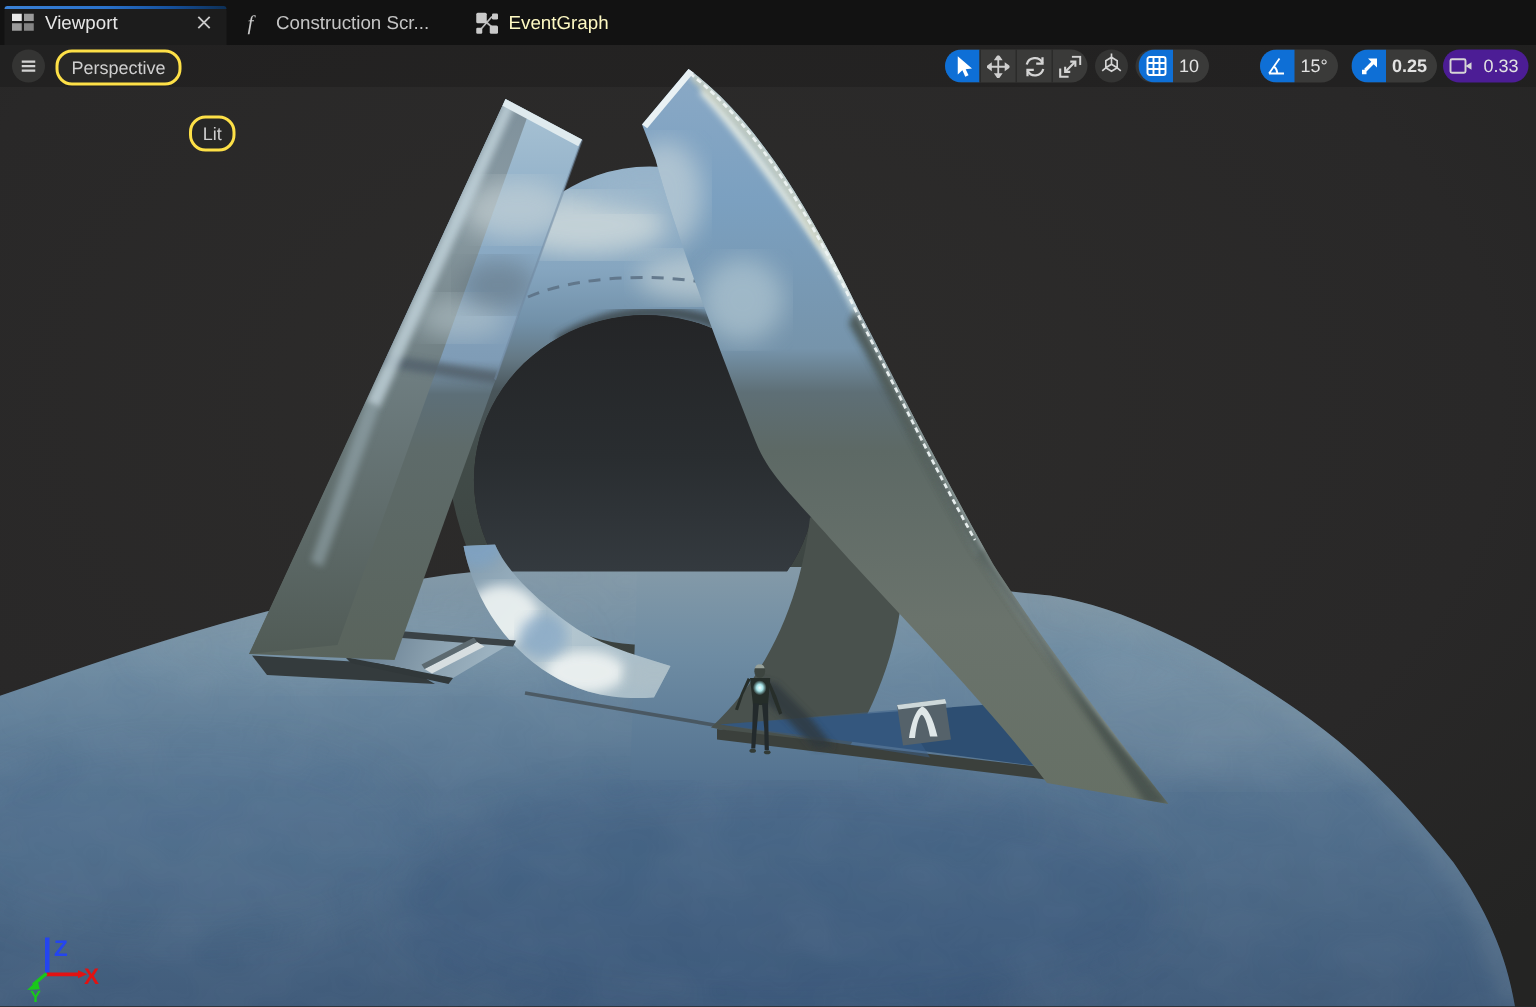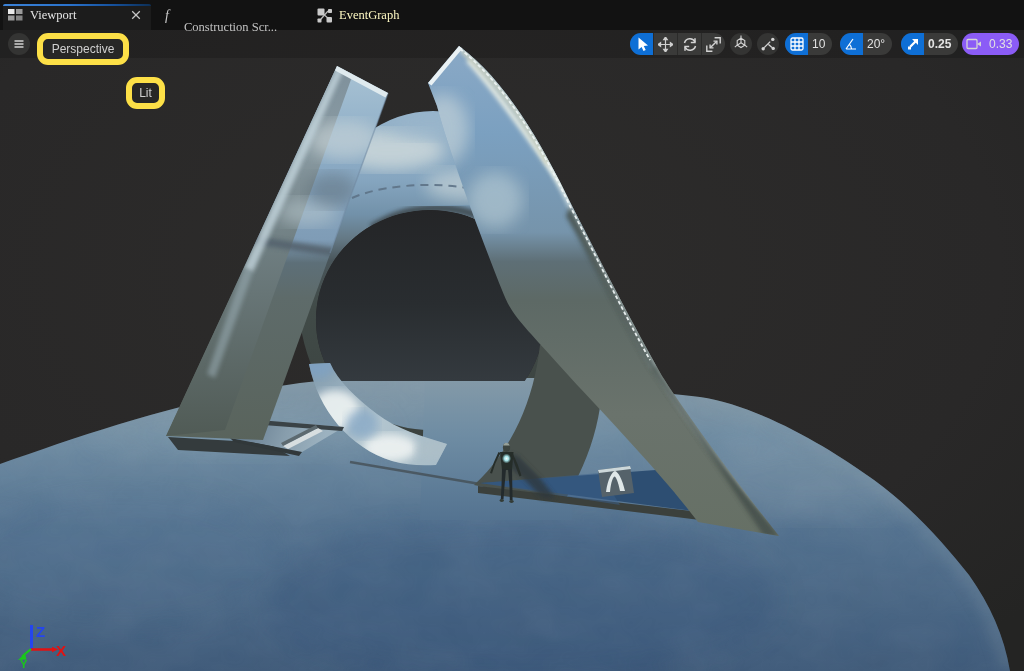--- a/index.html
+++ b/index.html
@@ -1,26 +1,26 @@
 <!DOCTYPE html>
 <html><head><meta charset="utf-8"><style>
 html,body{margin:0;padding:0;width:1024px;height:671px;overflow:hidden;background:#292928;
 font-family:"Liberation Sans",sans-serif;}
 #stage{position:relative;width:1024px;height:671px;}
 #scene{position:absolute;left:0;top:0;}
 
 #tabbar{position:absolute;left:0;top:0;width:1024px;height:30px;background:#121212;z-index:10;}
 #tab-active{position:absolute;left:3px;top:4px;width:148px;height:26px;background:#1c1c1c;border-radius:3px 3px 0 0;}
 #tab-blue{position:absolute;left:3px;top:4px;width:148px;height:1.5px;border-radius:2px 2px 0 0;background:linear-gradient(90deg,#3b82d6 0%,#2a72cb 45%,#15509b 75%,#0d2f55 100%);}
-.tabtxt{position:absolute;font-size:12.5px;color:#d8d8d8;top:8px;font-family:Liberation Serif, serif;}
+.tabtxt{position:absolute;font-size:12.5px;color:#d8d8d8;top:8px;}
 #tabbar svg{position:absolute;}
 
 #toolbar{position:absolute;left:0;top:30px;width:1024px;height:28px;z-index:9;}
 .circ{position:absolute;top:3px;width:22px;height:22px;border-radius:50%;background:#343433;}
-.pill{position:absolute;top:3px;height:20px;border:6px solid #fde047;background:#272726;border-radius:11px;
+.pill{position:absolute;top:3px;height:20px;border:2px solid #fde047;background:#272726;border-radius:11px;
 color:#cfcfcf;font-size:12px;line-height:20px;text-align:center;}
 .grp{position:absolute;top:3px;height:22px;background:#3a3a39;border-radius:11px;overflow:hidden;display:flex;}
 .seg{width:23px;height:22px;display:flex;align-items:center;justify-content:center;}
 .seg.blue{background:#0e6fd6;}
 .sep{width:1px;height:22px;background:#2b2b2a;}
 .val{color:#e2e2e2;font-size:12px;line-height:22px;padding:0 7px 0 4px;}
 </style></head>
 <body>
 <div id="stage">
 
@@ -268,21 +268,21 @@
    <rect x="0" y="6.5" width="6.5" height="5" fill="#9b9b9b"></rect>
         <rect x="8" y="6.5" width="6.5" height="5" fill="#848484"></rect>
  </svg>
  <span class="tabtxt" style="left:30px;color:#e6e6e6;">Viewport</span>
  <svg style="left:130px;top:9px;" width="12" height="12" viewBox="0 0 12 12">
    <path d="M2.2,2.2 L9.8,9.8 M9.8,2.2 L2.2,9.8" stroke="#c6c6c6" stroke-width="1.25"></path>
  </svg>
  <svg style="left:164px;top:7px;" width="13" height="16" viewBox="0 0 13 16">
    <text x="1" y="13" font-size="14" font-style="italic" font-family="Liberation Serif,serif" fill="#c9c9c9">f</text>
  </svg>
- <span class="tabtxt" style="left:184px;color:#c4c4c4;margin-top:12px;">Construction Scr...</span>
+ <span class="tabtxt" style="left:184px;color:#c4c4c4;">Construction Scr...</span>
  <svg style="left:317px;top:8px;" width="16" height="15" viewBox="0 0 16 15">
    <path d="M4,4 L12,11 M11,3 L4,11" stroke="#b9b9b9" stroke-width="1.2"></path>
    <rect x="0.5" y="0.5" width="7" height="7" rx="1" fill="#c9c9c9"></rect>
    <rect x="11" y="1" width="4" height="4" rx="0.8" fill="#c9c9c9"></rect>
    <rect x="0.5" y="10.5" width="4" height="4" rx="0.8" fill="#c9c9c9"></rect>
    <rect x="9.5" y="9" width="5.5" height="5.5" rx="1" fill="#c9c9c9"></rect>
  </svg>
  <span class="tabtxt" style="left:339px;color:#fef9c3;">EventGraph</span>
 </div>
 
@@ -336,48 +336,48 @@
  </div>
  <div class="circ" style="left:757px;">
   <svg width="22" height="22" viewBox="0 0 22 22" fill="#d4d4d4" stroke="#d4d4d4">
    <circle cx="6.2" cy="15.8" r="1.7" stroke="none"></circle>
           <circle cx="15.8" cy="6.4" r="1.7" stroke="none"></circle>
           <circle cx="16.2" cy="15.4" r="1.7" stroke="none"></circle>
    <path d="M7.2,14.6 L13.2,8.6 M11.5,11.5 L15,14.4" fill="none" stroke-width="1.3"></path>
    <path d="M9.4,5.6 L14,4.4 L12.6,8.9 Z" stroke="none" opacity="0"></path>
   </svg>
  </div>
- <div class="grp" style="left:785px;">
+ <div class="grp" style="left:759px;">
   <div class="seg blue">
           <svg width="14" height="14" viewBox="0 0 14 14" fill="none" stroke="#ffffff" stroke-width="1.3">
             <rect x="1" y="1" width="12" height="12" rx="1.5"></rect>
             <path d="M1,5 H13 M1,9 H13 M5,1 V13 M9,1 V13"></path>
           </svg>
         </div>
   <div class="val">10</div>
  </div>
  <div class="grp" style="left:840px;">
   <div class="seg blue">
           <svg width="15" height="14" viewBox="0 0 15 14" fill="none" stroke="#ffffff" stroke-width="1.2">
             <path d="M2,12 H12 M2,12 L9,2"></path>
             <path d="M5.5,7.5 A6,6 0 0 1 7.5,12"></path>
           </svg>
         </div>
-  <div class="val">20°</div>
+  <div class="val">15°</div>
  </div>
  <div class="grp" style="left:901px;font-weight:bold;">
   <div class="seg blue">
           <svg width="14" height="14" viewBox="0 0 14 14" fill="#ffffff">
             <rect x="2" y="9.5" width="3" height="3"></rect>
             <path d="M6,2 H12 V8 L9.8,5.8 L5,10.6 L3.4,9 L8.2,4.2 Z"></path>
           </svg>
         </div>
   <div class="val">0.25</div>
  </div>
- <div class="grp" style="left:962px;background:#8b5cf6;">
+ <div class="grp" style="left:962px;background:#4c1d95;">
   <div class="seg">
           <svg width="16" height="14" viewBox="0 0 16 14" fill="none" stroke="#d6d6d6" stroke-width="1.3">
             <rect x="1" y="2.5" width="10" height="9" rx="1"></rect>
             <path d="M11,7 L15,4.5 V9.5 Z" fill="#d6d6d6" stroke="none"></path>
           </svg>
         </div>
   <div class="val">0.33</div>
  </div>
 </div>
 </div>

